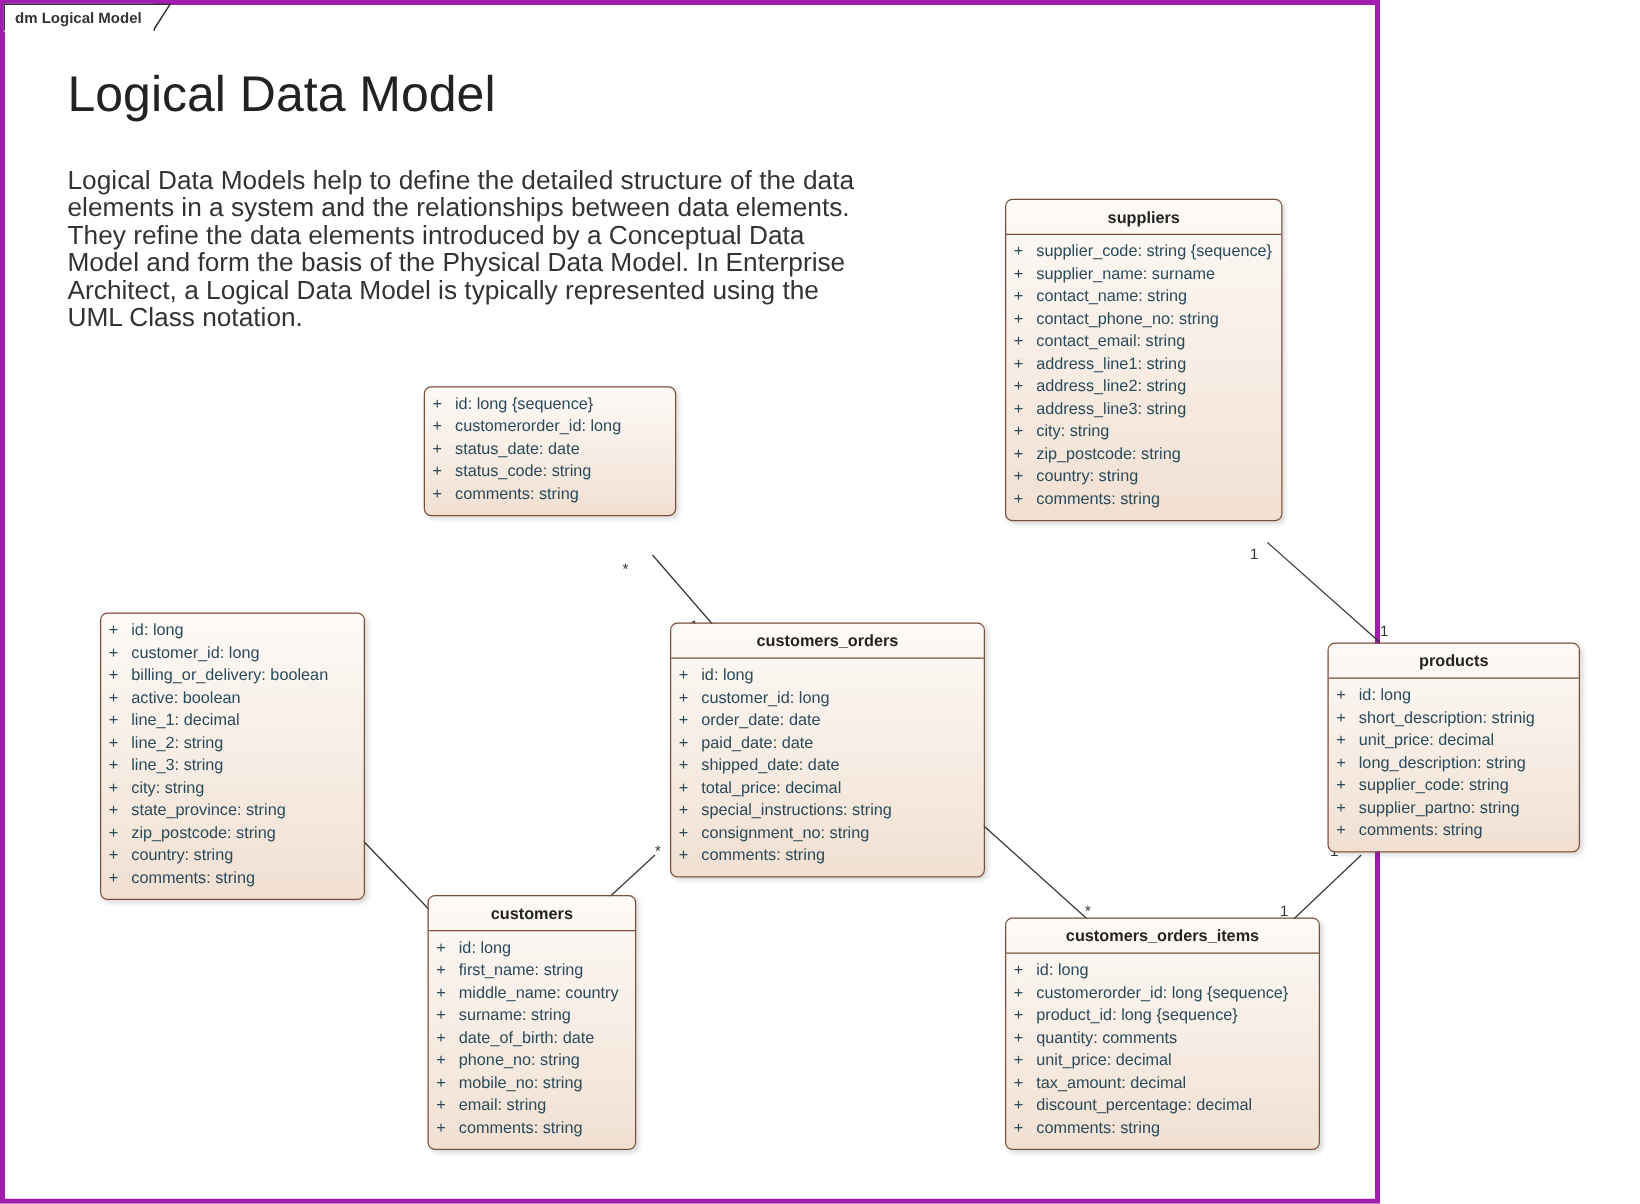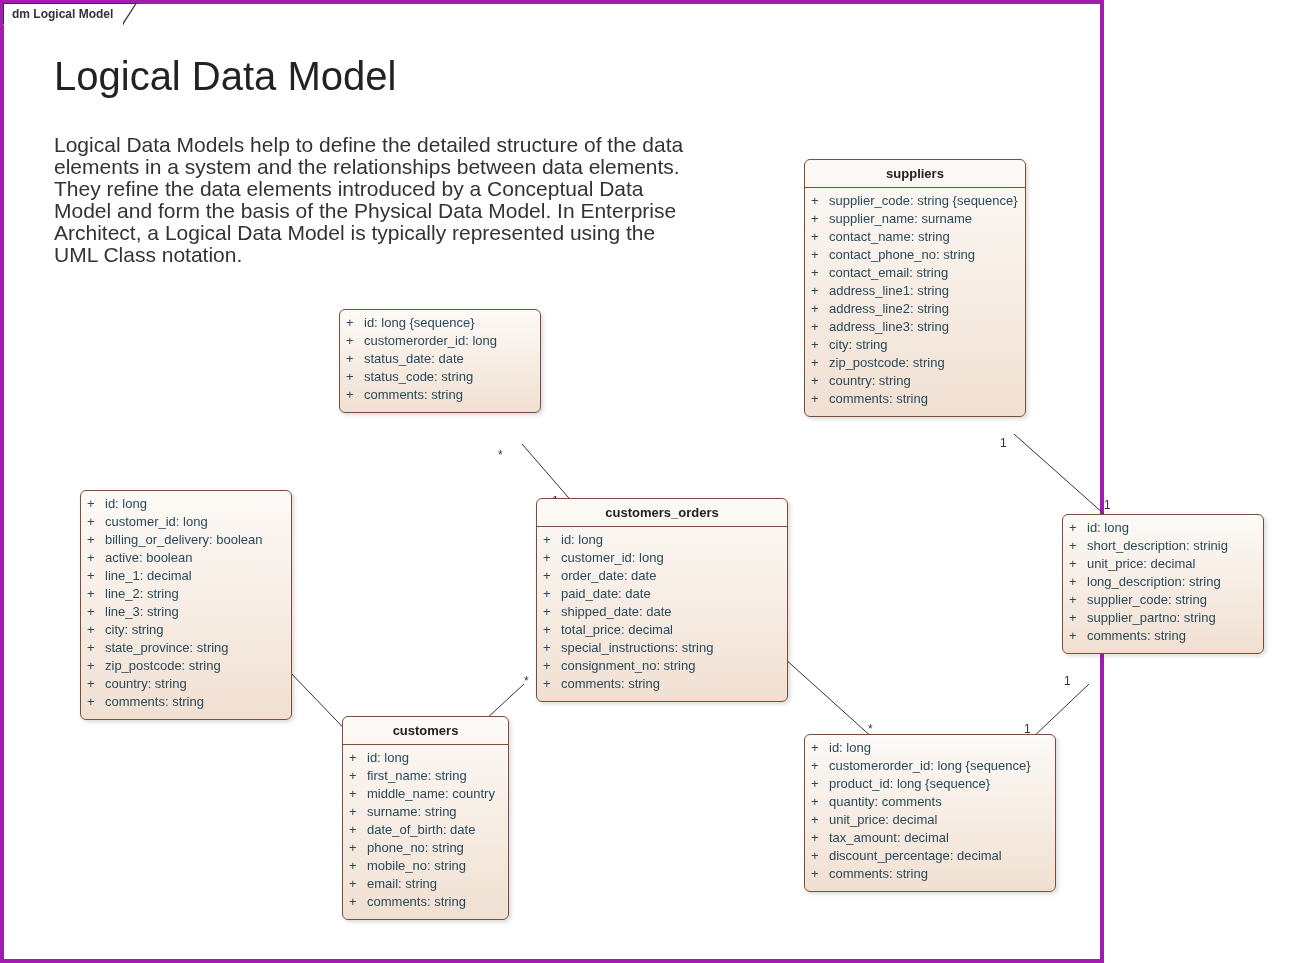--- a/index.html
+++ b/index.html
@@ -358,20 +358,21 @@
           <span class="vis">+</span>
           <span>country: string</span>
         </div>
         <div class="attr">
           <span class="vis">+</span>
           <span>comments: string</span>
         </div>
       </div>
     </div>
   <div class="entity" style="left:1058px; top:510px; width:200px;">
+      <div class="ename">products</div>
       <div class="attrs">
         <div class="attr">
           <span class="vis">+</span>
           <span>id: long</span>
         </div>
         <div class="attr">
           <span class="vis">+</span>
           <span>short_description: strinig</span>
         </div>
         <div class="attr">
@@ -390,20 +391,21 @@
           <span class="vis">+</span>
           <span>supplier_partno: string</span>
         </div>
         <div class="attr">
           <span class="vis">+</span>
           <span>comments: string</span>
         </div>
       </div>
     </div>
   <div class="entity" style="left:800px; top:730px; width:250px;">
+      <div class="ename">customers_orders_items</div>
       <div class="attrs">
         <div class="attr">
           <span class="vis">+</span>
           <span>id: long</span>
         </div>
         <div class="attr">
           <span class="vis">+</span>
           <span>customerorder_id: long {sequence}</span>
         </div>
         <div class="attr">

